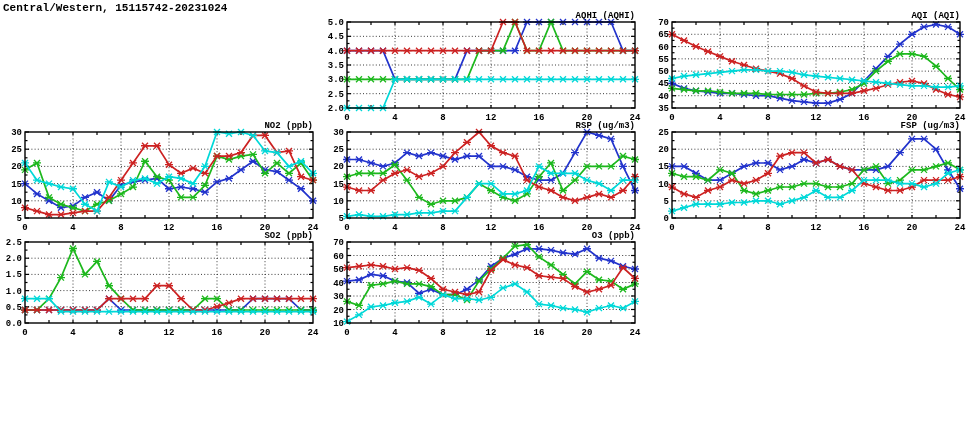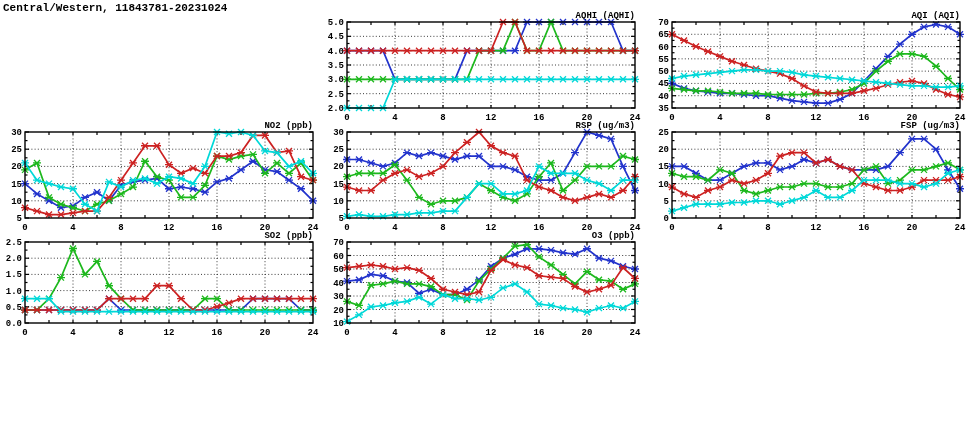--- a/index.html
+++ b/index.html
@@ -10,21 +10,21 @@
   .chart-panel{position:absolute;}
   .chart-panel svg{display:block;overflow:visible;}
   svg text{font-family:"Liberation Mono","DejaVu Sans Mono",monospace;font-weight:bold;fill:#000;}
   .tick-label{font-size:9px;}
   .chart-title{font-size:9px;}
 </style>
 </head>
 <body>
 
 <div id="canvas">
-  <div id="page-title">Central/Western, 11843781-20231024</div>
+  <div id="page-title">Central/Western, 15115742-20231024</div>
   <div id="charts-root">
       <div class="chart-panel" style="left: 321px; top: 8px;">
         <svg width="324" height="117">
           <g stroke="#3a3a3a" stroke-width="1" stroke-dasharray="1 2.2">
             <line x1="26" y1="85.66666666666667" x2="314" y2="85.66666666666667"></line>
             <line x1="26" y1="71.33333333333333" x2="314" y2="71.33333333333333"></line>
             <line x1="26" y1="57" x2="314" y2="57"></line>
             <line x1="26" y1="42.666666666666664" x2="314" y2="42.666666666666664"></line>
             <line x1="26" y1="28.333333333333332" x2="314" y2="28.333333333333332"></line>
             <line x1="74" y1="14" x2="74" y2="100"></line>

